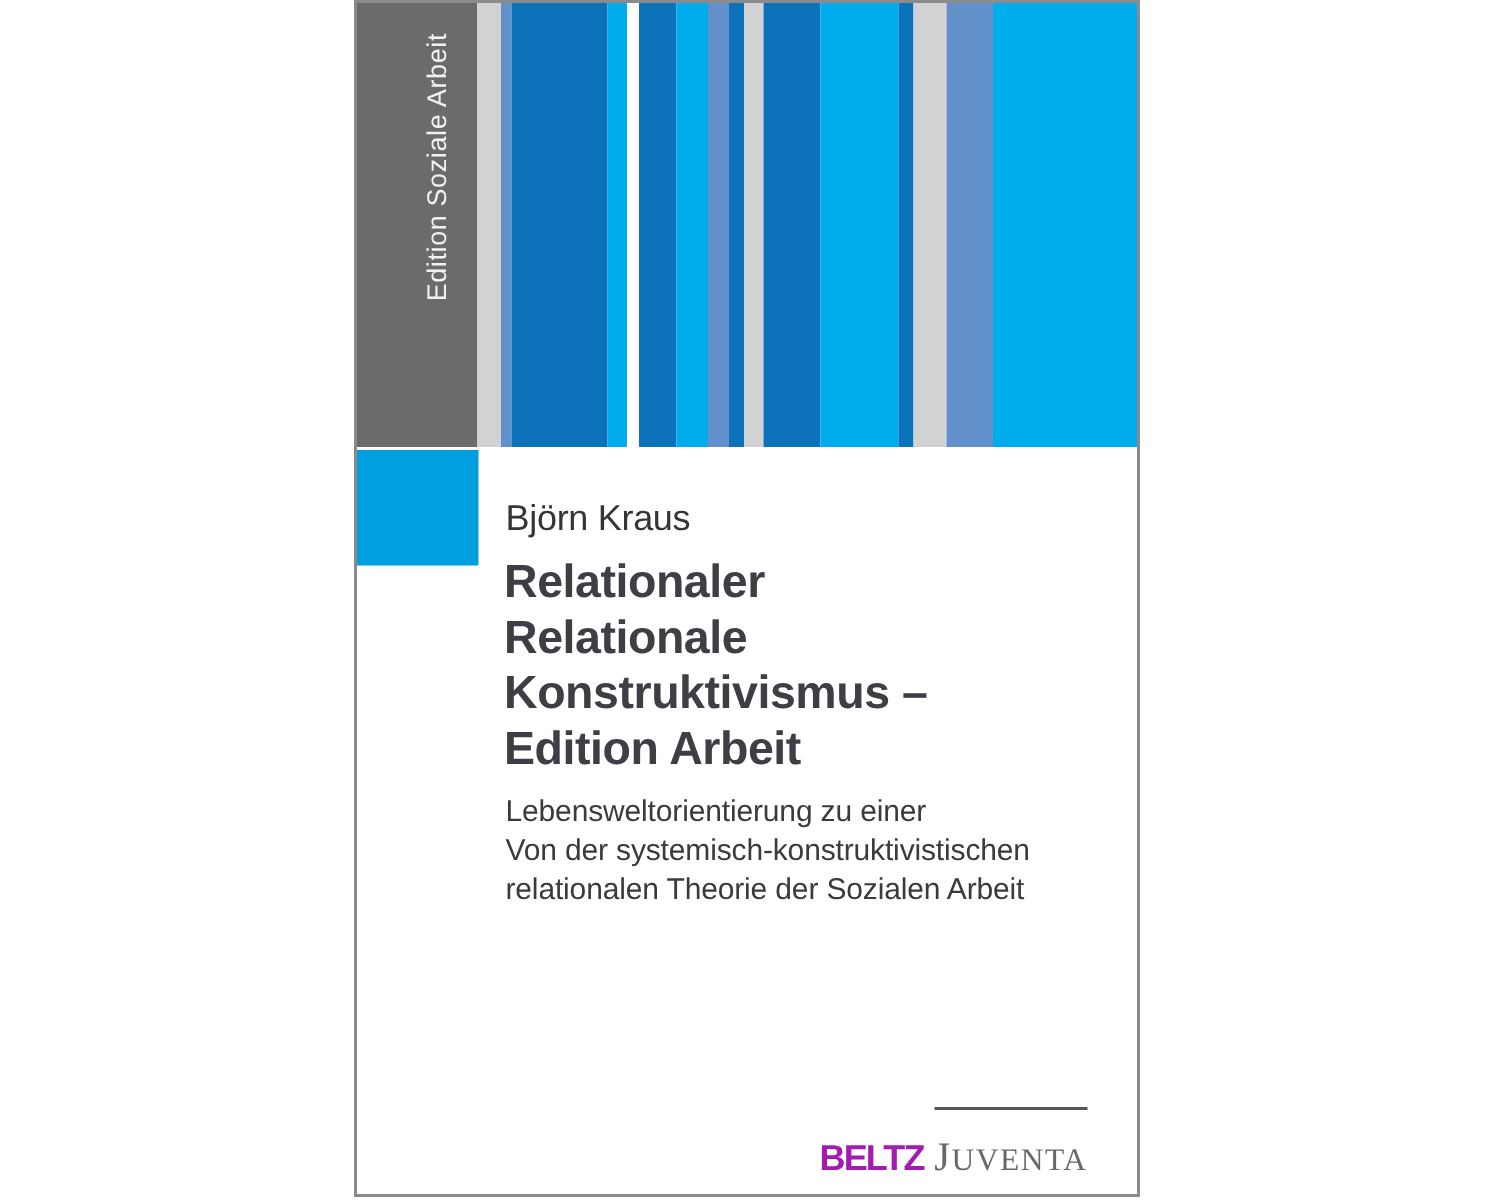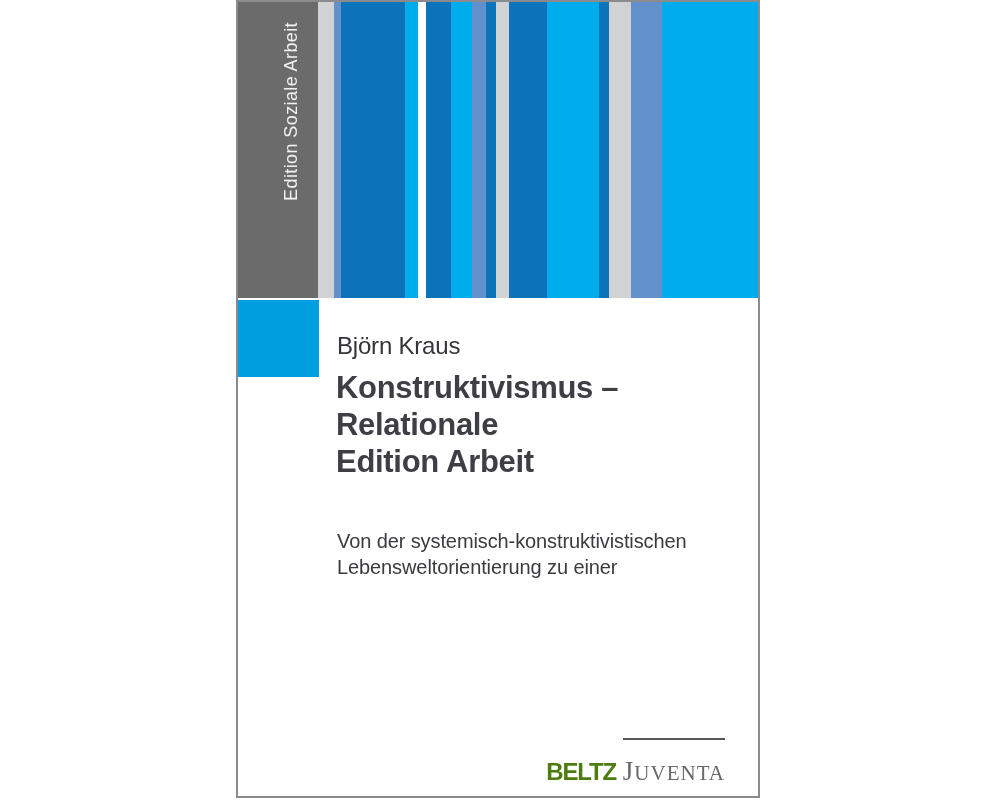--- a/index.html
+++ b/index.html
@@ -106,21 +106,21 @@
     right: 33px;
     top: 736px;
     display: flex;
     align-items: baseline;
   }
   .beltz {
     font-family: "Liberation Sans", sans-serif;
     font-weight: 700;
     font-size: 24px;
     letter-spacing: -1.2px;
-    color: #4d7c0f;
+    color: #a21caf;
   }
   .juventa {
     display: inline-block;
     margin-left: 7px;
     border-top: 2px solid #56565b;
     padding-top: 18px;
     font-family: "Liberation Serif", serif;
     color: #68686e;
     letter-spacing: 1px;
     line-height: 1;
@@ -157,28 +157,30 @@
           <div class="stripe" style="flex: 0 1 32px; background: rgb(97, 144, 202);"></div>
           <div class="stripe" style="flex: 1 1 96px; background: rgb(0, 173, 236);"></div>
         </div>
     </div>
 
     <div class="accent-square" style="background: rgb(0, 160, 224);"></div>
 
     <div class="author">Björn Kraus</div>
 
     <div class="title">
+        <div class="title-line">Relationaler</div>
+        <div class="title-line">Relationale</div>
         <div class="title-line">Konstruktivismus –</div>
-        <div class="title-line">Relationale</div>
         <div class="title-line">Edition Arbeit</div>
       </div>
 
     <div class="subtitle">
+        <div class="subtitle-line">Lebensweltorientierung zu einer</div>
         <div class="subtitle-line">Von der systemisch-konstruktivistischen</div>
-        <div class="subtitle-line">Lebensweltorientierung zu einer</div>
+        <div class="subtitle-line">relationalen Theorie der Sozialen Arbeit</div>
       </div>
 
     <div class="logo">
       <span class="beltz">BELTZ</span>
       <span class="juventa"><span class="j-init">J</span><span class="j-rest">UVENTA</span></span>
     </div>
 
   </div>
 </div>
 

